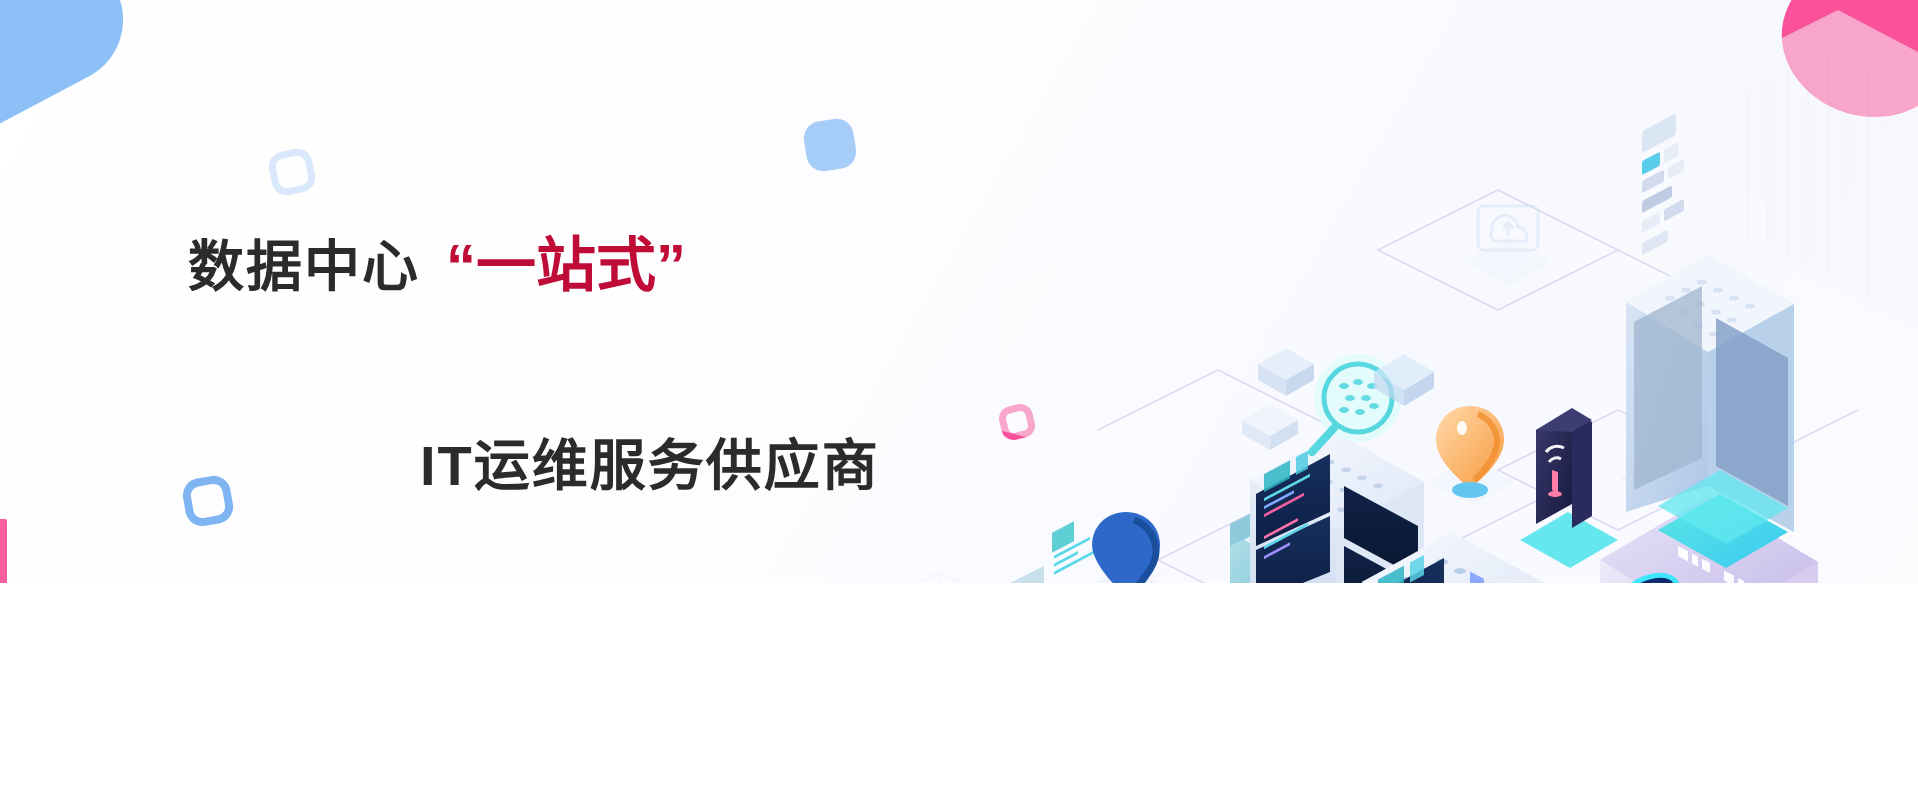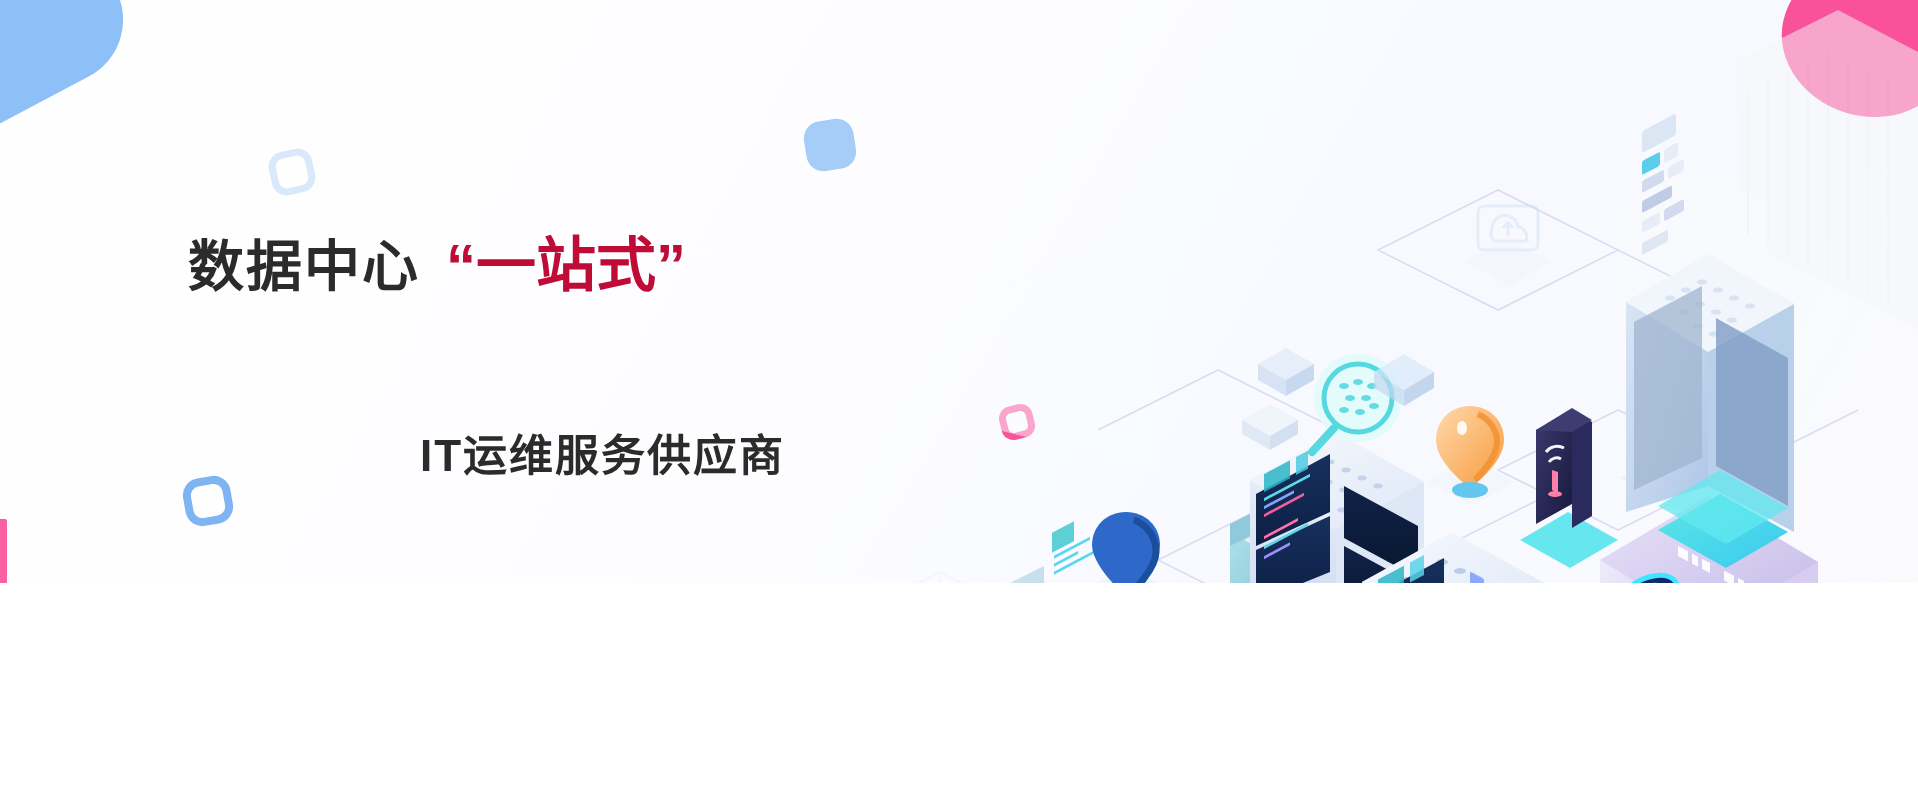--- a/index.html
+++ b/index.html
@@ -59,21 +59,21 @@
     font-size:56px;font-weight:700;letter-spacing:2px;
     line-height:1;white-space:nowrap;
     color:#2b2b2b;
   }
   .line1 .quote{
     color:#be0c36;font-size:60px;font-weight:700;
     margin-left:26px;letter-spacing:0;
   }
   .line2{
     margin-top:124px;
-    font-size:44px;font-weight:700;letter-spacing:2px;
+    font-size:56px;font-weight:700;letter-spacing:2px;
     color:#2b2b2b;white-space:nowrap;
     padding-left:232px;
   }
 
   
   .illo{position:absolute;right:0;top:0;width:1060px;height:810px;}
   .illo svg{display:block;width:100%;height:100%;}
 </style>
 </head>
 <body>

